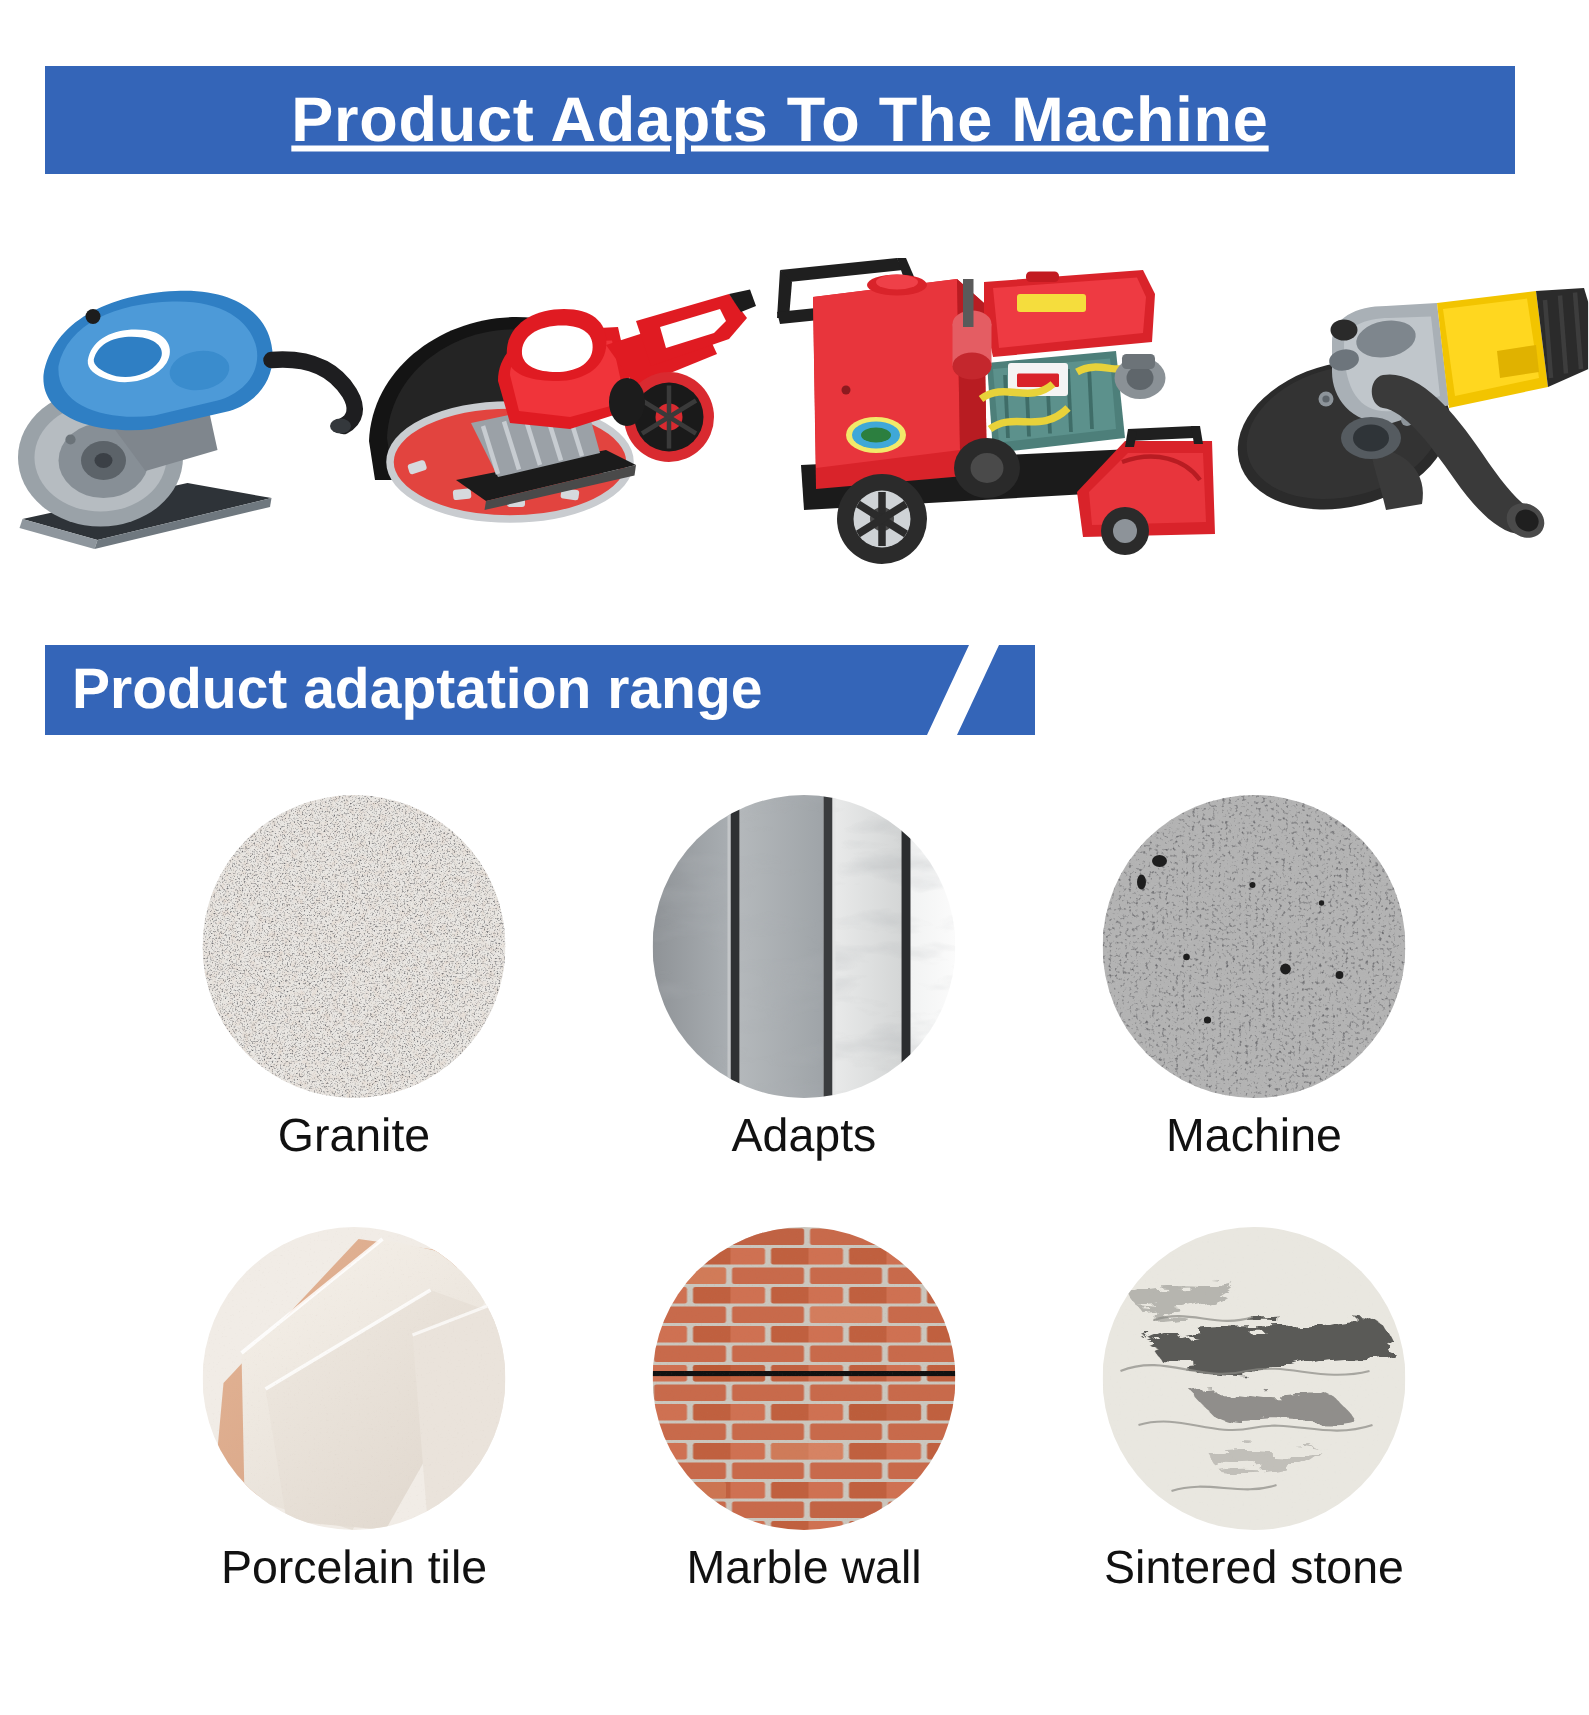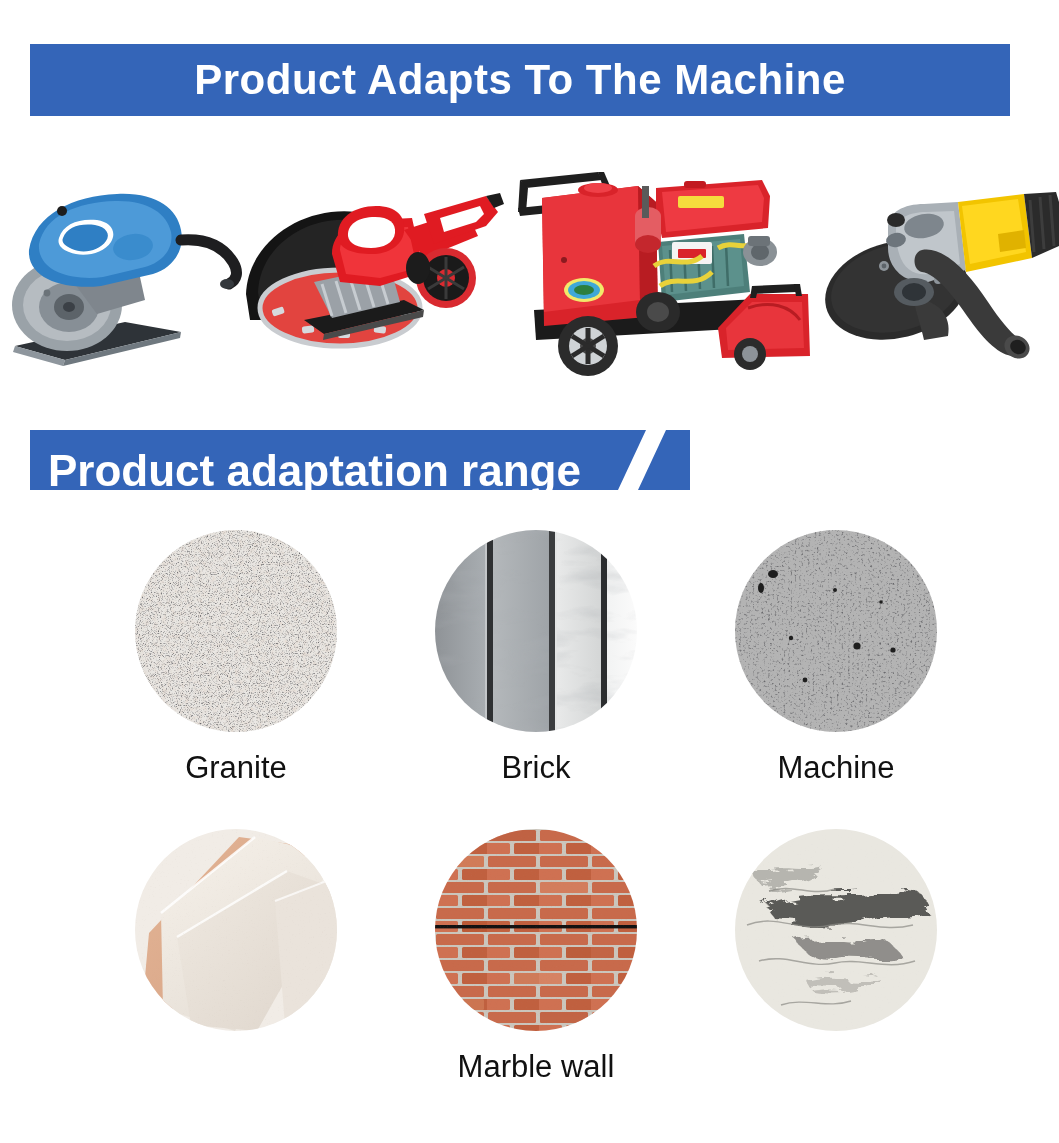--- a/index.html
+++ b/index.html
@@ -28,20 +28,21 @@
     align-items: center;
     justify-content: center;
   }
   .title-banner-text {
     color: #ffffff;
     font-size: 42px;
     font-weight: bold;
     letter-spacing: 0.5px;
     line-height: 1;
     white-space: nowrap;
+    text-decoration: underline;
   }
 
   
   .machine-row {
     position: absolute;
     left: 0;
     top: 150px;
     width: 1059px;
     height: 245px;
   }
@@ -62,25 +63,24 @@
   }
   .range-banner svg { display: block; }
   .range-banner-text {
     position: absolute;
     left: 18px;
     top: 0;
     height: 60px;
     display: flex;
     align-items: center;
     color: #ffffff;
-    font-size: 44px;
+    font-size: 38px;
     font-weight: bold;
     line-height: 1;
     white-space: nowrap;
-    margin-top: 11px;
   }
 
   
   .material-grid {
     position: absolute;
     left: 86px;
     top: 530px;
     width: 900px;
   }
   .material-row {
@@ -102,21 +102,21 @@
   }
   .material-circle svg,
   .material-circle .tex {
     position: absolute;
     left: 0; top: 0;
     width: 202px;
     height: 202px;
     display: block;
   }
   .material-label {
-    margin-top: 20px;
+    margin-top: 9px;
     font-size: 31px;
     color: #111111;
     line-height: 1;
     text-align: center;
     white-space: nowrap;
   }
   .row-gap { height: 46px; }
 </style>
 </head>
 <body>
@@ -414,21 +414,21 @@
           <rect x="172" y="0" width="30" height="202" fill="url(#mSlabD)"></rect>
           <rect width="202" height="202" filter="url(#marbleVein)" opacity="0.5"></rect>
 
           <rect x="52" y="0" width="6" height="202" fill="#2f3133"></rect>
           <rect x="114" y="0" width="6" height="202" fill="#3a3c3e"></rect>
           <rect x="166" y="0" width="6" height="202" fill="#2b2d2f"></rect>
           <rect x="50" y="0" width="2" height="202" fill="#c9ccce" opacity="0.8"></rect>
           <rect x="120" y="0" width="2" height="202" fill="#e2e4e4" opacity="0.8"></rect>
         </svg>
       </div>
-      <div class="material-label">Brick</div>
+      <div class="material-label">Adapts</div>
     </div>
 
     <div class="material-cell">
       <div class="material-circle">
         <svg class="tex" viewBox="0 0 202 202" preserveAspectRatio="none">
           <defs>
             <filter id="concGrain">
               <feTurbulence type="fractalNoise" baseFrequency="0.85" numOctaves="4" seed="11"></feTurbulence>
               <feColorMatrix type="matrix" values="0 0 0 0 0.55  0 0 0 0 0.55  0 0 0 0 0.56  0 0 0 -1.2 0.62"></feColorMatrix>
             </filter>
@@ -490,20 +490,21 @@
           <path d="M42 108 L152 42 L202 60 L122 202 L56 196 Z" fill="url(#pWhite2)"></path>
 
           <path d="M140 72 L202 48 L202 152 L150 196 Z" fill="#eae3db"></path>
 
           <path d="M26 84 L120 8" stroke="#ffffff" stroke-width="2.5" fill="none" opacity="0.85"></path>
           <path d="M42 108 L152 42" stroke="#ffffff" stroke-width="2.5" fill="none" opacity="0.8"></path>
           <path d="M140 72 L202 48" stroke="#ffffff" stroke-width="2" fill="none" opacity="0.7"></path>
           <rect width="202" height="202" filter="url(#tileGrain)" opacity="0.35"></rect>
         </svg>
       </div>
+      <div class="material-label">Porcelain tile</div>
     </div>
 
     <div class="material-cell">
       <div class="material-circle">
         <svg class="tex" viewBox="0 0 202 202" preserveAspectRatio="none">
           <defs>
             <filter id="brickGrain">
               <feTurbulence type="fractalNoise" baseFrequency="0.8" numOctaves="3" seed="3"></feTurbulence>
               <feColorMatrix type="matrix" values="0 0 0 0 0.45  0 0 0 0 0.25  0 0 0 0 0.18  0 0 0 -1.1 0.45"></feColorMatrix>
             </filter>
@@ -560,15 +561,16 @@
           </g>
 
           <g stroke="#8b8a85" stroke-width="1.4" fill="none" opacity="0.7">
             <path d="M12 96 C42 84 64 104 96 96 C124 90 146 104 178 96"></path>
             <path d="M24 132 C52 124 72 140 100 134 C126 128 150 142 180 132"></path>
             <path d="M34 62 C58 54 76 68 100 60"></path>
             <path d="M46 176 C70 168 92 180 116 172"></path>
           </g>
         </svg>
       </div>
+      <div class="material-label">Sintered stone</div>
     </div>
   </div>
 </div>
 
 </body></html>

